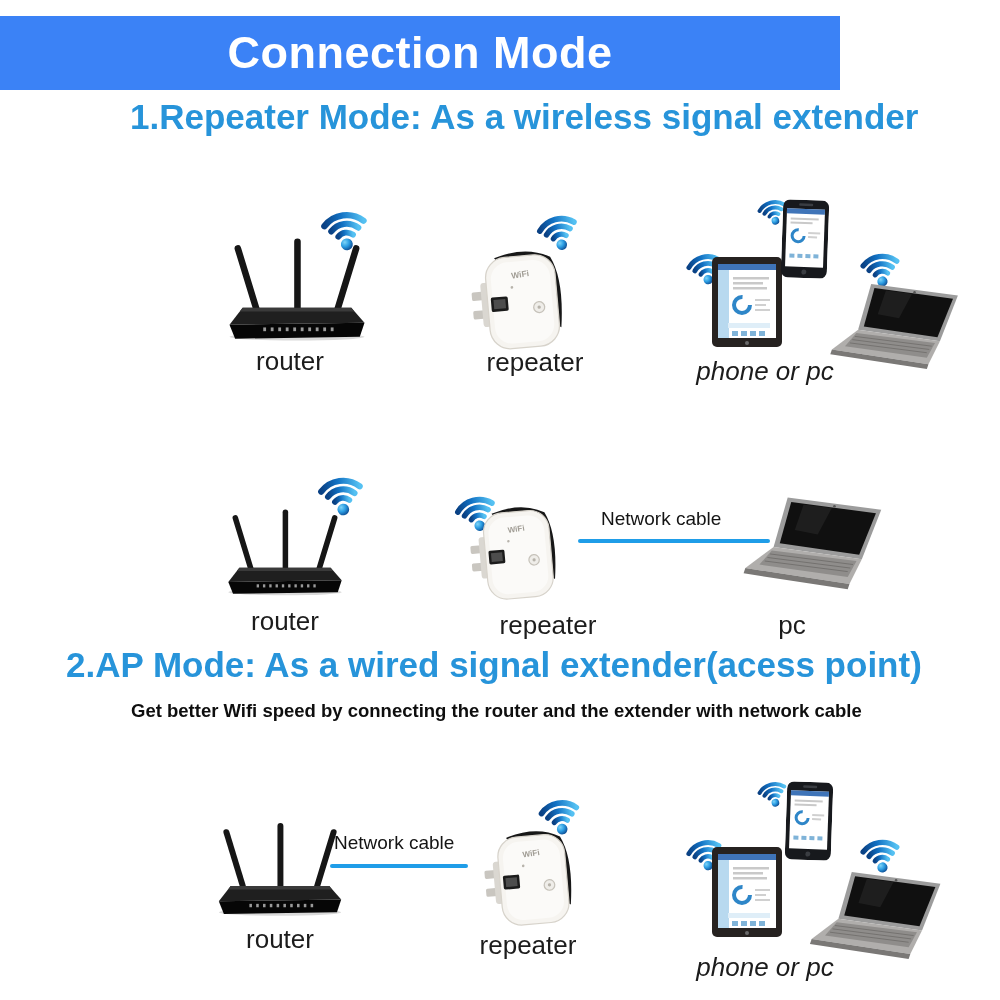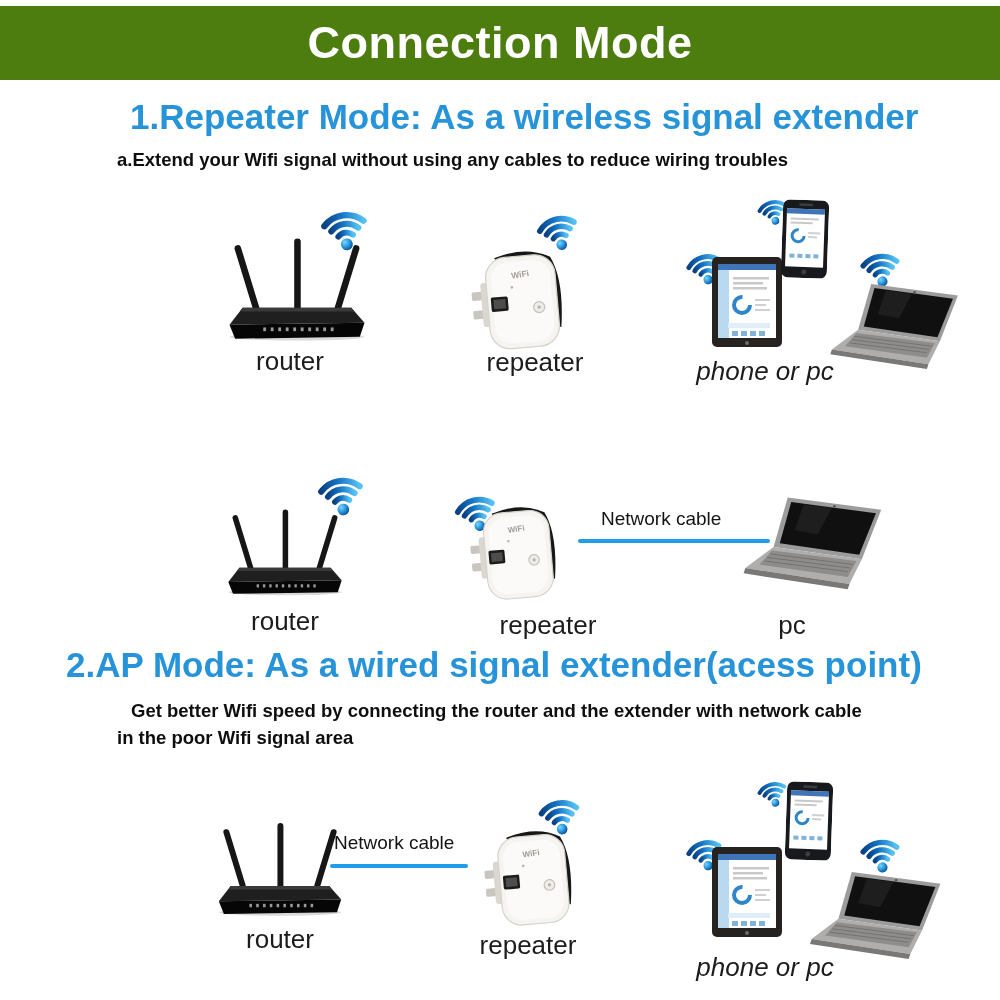--- a/index.html
+++ b/index.html
@@ -1,19 +1,19 @@
 <!DOCTYPE html>
 <html><head>
 <meta charset="utf-8">
 <style>
   html,body{margin:0;padding:0;background:#fff;}
   .page{position:relative;width:1000px;height:1000px;background:#ffffff;overflow:hidden;
         font-family:"Liberation Sans",sans-serif;}
   
-  .banner{position:absolute;left:0;top:6px;width:1000px;height:74px;background:#4d7c0f;
+  .banner{position:absolute;left:0;top:16px;width:840px;height:74px;background:#3b82f6;
           display:flex;align-items:center;justify-content:center;}
   .banner h1{margin:0;font-size:45px;font-weight:bold;color:#ffffff;letter-spacing:.5px;}
   
   .h-blue{position:absolute;color:#2794DA;font-size:35px;font-weight:600;white-space:nowrap;}
   #s1-heading{left:84px;top:97px;margin-left:46px;}
   #s2-heading{left:66px;top:645px;}
   
   .body-text{position:absolute;font-size:18.5px;font-weight:bold;color:#0e0e0e;white-space:nowrap;}
   #point-a{left:117px;top:149px;}
   #point-b{left:117px;top:398px;}
@@ -197,21 +197,20 @@
   </defs>
 </svg>
 
 <div class="page">
 
   <header class="banner">
     <h1>Connection Mode</h1>
   </header>
 
   <div class="h-blue" id="s1-heading">1.Repeater Mode: As a wireless signal extender</div>
-  <div class="body-text" id="point-a">a.Extend your Wifi signal without using any cables to reduce wiring troubles</div>
 
   <svg class="icon abs" id="wifi-a1">
       <use href="#sym-wifi"></use>
     </svg>
   <svg class="icon abs" id="router-a">
       <use href="#sym-router"></use>
     </svg>
   <div class="dev-label abs" id="lbl-router-a">router</div>
   <svg class="icon abs" id="wifi-a2">
       <use href="#sym-wifi"></use>
@@ -260,21 +259,20 @@
   <div class="dev-label abs" id="lbl-repeater-b">repeater</div>
   <div class="cable-label" id="cable-b-label">Network cable</div>
   <div class="cable-line" id="cable-b-line"></div>
   <svg class="icon abs" id="laptop-b">
       <use href="#sym-laptop"></use>
     </svg>
   <div class="dev-label abs" id="lbl-pc">pc</div>
 
   <div class="h-blue" id="s2-heading">2.AP Mode: As a wired signal extender(acess point)</div>
   <div class="body-text" id="desc-1">Get better Wifi speed by connecting the router and the extender with network cable</div>
-  <div class="body-text" id="desc-2">in the poor Wifi signal area</div>
 
   <svg class="icon abs" id="router-c">
       <use href="#sym-router"></use>
     </svg>
   <div class="dev-label abs" id="lbl-router-c">router</div>
   <div class="cable-label" id="cable-c-label">Network cable</div>
   <div class="cable-line" id="cable-c-line"></div>
   <svg class="icon abs" id="wifi-c1">
       <use href="#sym-wifi"></use>
     </svg>

